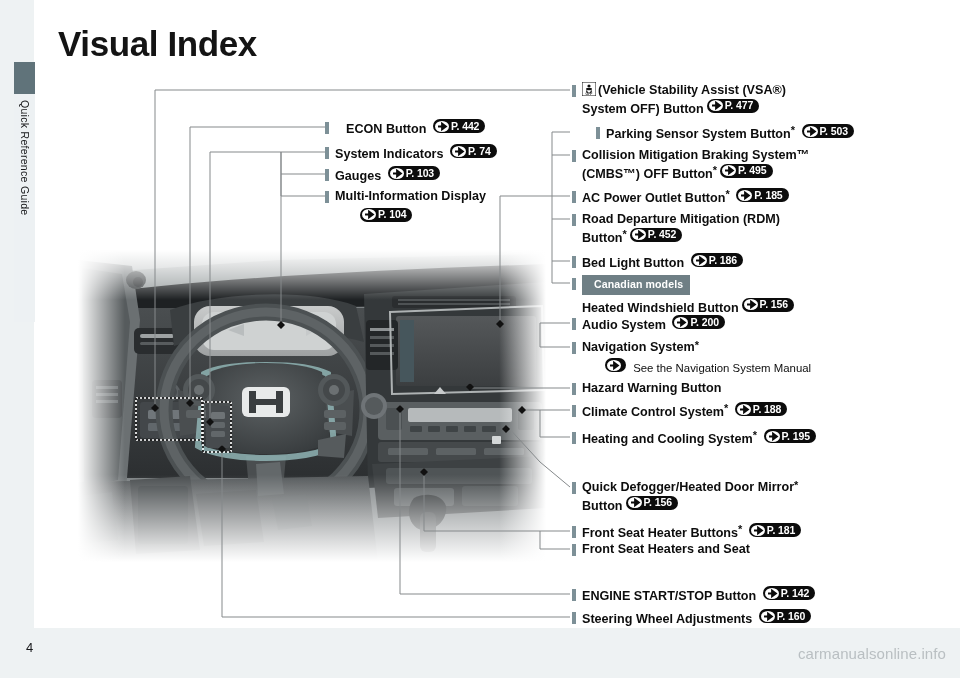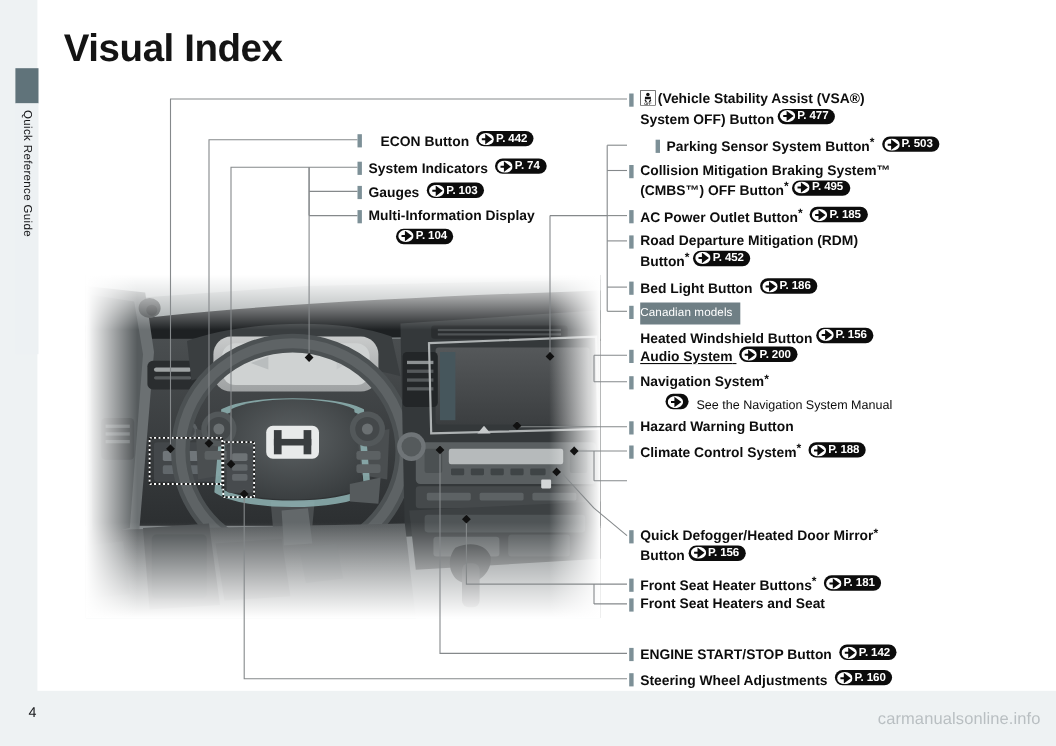--- a/index.html
+++ b/index.html
@@ -128,22 +128,22 @@
     font-weight: normal;
     color: #0d0d0d;
     white-space: nowrap;
   }
   
   .region-badge {
     display: inline-block;
     background: #6f7f85;
     color: #ffffff;
     font-size: 10.6px;
-    font-weight: normal;
-    padding: 1px 7px 2px 0;
+    font-weight: bold;
+    padding: 1px 7px 2px 12px;
     letter-spacing: 0.1px;
   }
   
   .vsa-icon {
     display: inline-block;
     width: 14px; height: 14px;
     vertical-align: -2px;
     margin-right: 2px;
   }
 </style>
@@ -574,21 +574,21 @@
           <span class="arrow">
             <svg width="14" height="11" viewBox="0 0 14 11">
               <ellipse cx="7" cy="5.5" rx="7" ry="5.5" fill="#fff"></ellipse>
               <path d="M3 5.5 L8 5.5 M7 2.5 L11 5.5 L7 8.5 Z" stroke="#0c0c0c" stroke-width="1.8" fill="#0c0c0c"></path>
             </svg>
           </span>
           <span>P. 156</span>
         </span></span>
   </div>
 
-  <div class="callout" style="left:582px; top:315px;text-decoration:underline;">
+  <div class="callout" style="left:582px; top:315px;">
     <span class="tick"></span>
     <span>Audio System</span>
     <span class="pref">
         <span class="arrow">
           <svg width="14" height="11" viewBox="0 0 14 11">
             <ellipse cx="7" cy="5.5" rx="7" ry="5.5" fill="#fff"></ellipse>
             <path d="M3 5.5 L8 5.5 M7 2.5 L11 5.5 L7 8.5 Z" stroke="#0c0c0c" stroke-width="1.8" fill="#0c0c0c"></path>
           </svg>
         </span>
         <span>P. 200</span>
@@ -623,20 +623,33 @@
         <span class="arrow">
           <svg width="14" height="11" viewBox="0 0 14 11">
             <ellipse cx="7" cy="5.5" rx="7" ry="5.5" fill="#fff"></ellipse>
             <path d="M3 5.5 L8 5.5 M7 2.5 L11 5.5 L7 8.5 Z" stroke="#0c0c0c" stroke-width="1.8" fill="#0c0c0c"></path>
           </svg>
         </span>
         <span>P. 188</span>
       </span>
   </div>
 
+  <div class="callout" style="left:582px; top:429px;">
+    <span class="tick"></span>
+    <span>Heating and Cooling System</span><span class="star">*</span>
+    <span class="pref">
+        <span class="arrow">
+          <svg width="14" height="11" viewBox="0 0 14 11">
+            <ellipse cx="7" cy="5.5" rx="7" ry="5.5" fill="#fff"></ellipse>
+            <path d="M3 5.5 L8 5.5 M7 2.5 L11 5.5 L7 8.5 Z" stroke="#0c0c0c" stroke-width="1.8" fill="#0c0c0c"></path>
+          </svg>
+        </span>
+        <span>P. 195</span>
+      </span>
+  </div>
 
   <div class="callout" style="left:582px; top:479px;">
     <span class="tick"></span>
     <span>Quick Defogger/Heated Door Mirror</span><span class="star">*</span>
     <span class="line2"><span>Button</span><span class="pref">
           <span class="arrow">
             <svg width="14" height="11" viewBox="0 0 14 11">
               <ellipse cx="7" cy="5.5" rx="7" ry="5.5" fill="#fff"></ellipse>
               <path d="M3 5.5 L8 5.5 M7 2.5 L11 5.5 L7 8.5 Z" stroke="#0c0c0c" stroke-width="1.8" fill="#0c0c0c"></path>
             </svg>

